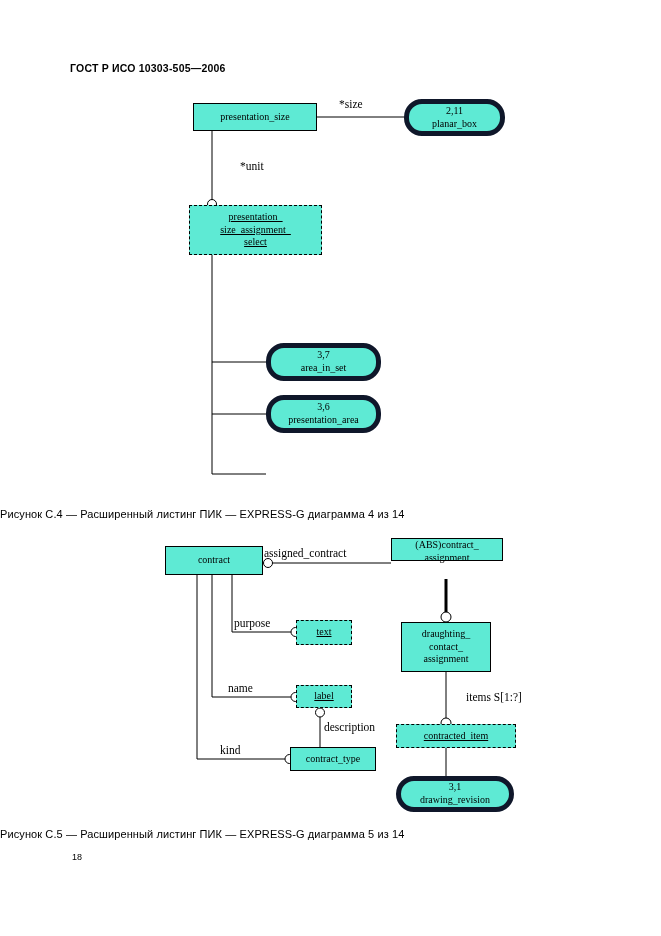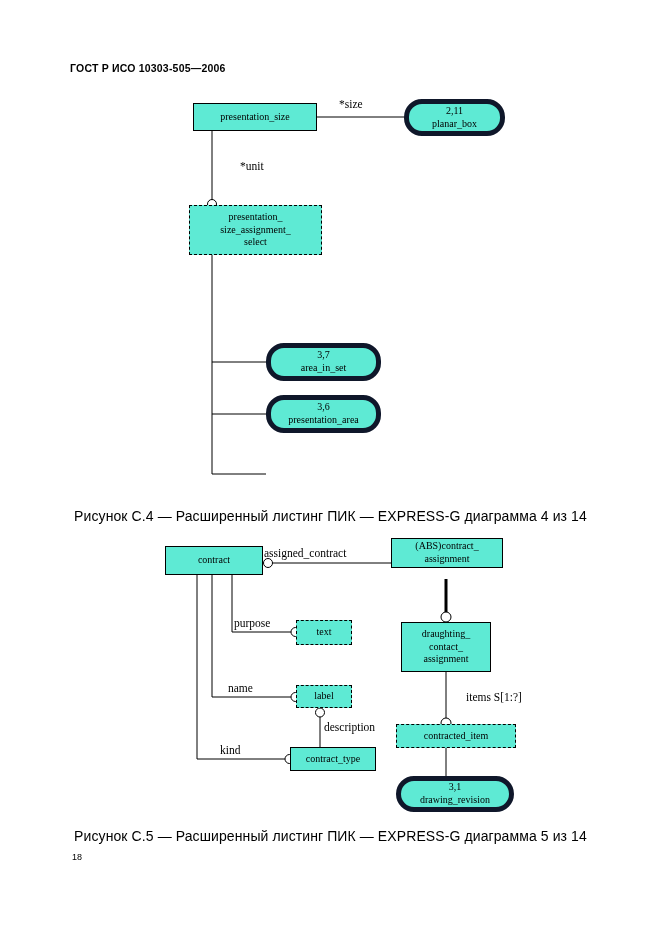--- a/index.html
+++ b/index.html
@@ -28,24 +28,24 @@
     top: 62px;
     font-family: "Liberation Sans", sans-serif;
     font-weight: bold;
     font-size: 10.5px;
     letter-spacing: 0.2px;
     white-space: nowrap;
   }
   .caption {
     position: absolute;
     font-family: "Liberation Sans", sans-serif;
-    font-size: 14px;
+    font-size: 11px;
     letter-spacing: 0.1px;
     white-space: nowrap;
-    text-align: center;
+    text-align: left;
   }
   .page-number {
     position: absolute;
     left: 72px;
     top: 852px;
     font-family: "Liberation Sans", sans-serif;
     font-size: 9px;
   }
 
   
@@ -61,20 +61,21 @@
     font-size: 10px;
     line-height: 12.6px;
     background: #5eead4;
     color: #000;
   }
   .node.solid {
     border: 1px solid #000;
   }
   .node.dashed {
     border: 1px dashed #000;
+    text-decoration: underline;
   }
   .node.rounded {
     border: 5px solid #0f172a;
     border-radius: 18px;
   }
   .node .ln { display: block; white-space: nowrap; }
 
   .edge-label {
     position: absolute;
     font-family: "Liberation Serif", serif;
@@ -188,21 +189,21 @@
   </div>
 
   <div class="node solid" style="left:165px; top:546px; width:98px; height:29px;">
     <span class="ln">contract</span>
   </div>
 
   <div class="edge-label" style="left:264px; top:547px;">
     <span>assigned_contract</span>
   </div>
 
-  <div class="node solid" style="left:391px; top:538px; width:112px; height:30px;">
+  <div class="node solid" style="left:391px; top:538px; width:112px; height:23px;justify-content:space-between;">
     <span class="ln">(ABS)contract_</span>
     <span class="ln">assignment</span>
   </div>
 
   <div class="edge-label" style="left:234px; top:617px;font-family:Liberation Serif, serif;">
     <span>purpose</span>
   </div>
 
   <div class="node dashed" style="left:296px; top:620px; width:56px; height:25px;">
     <span class="ln">text</span>

